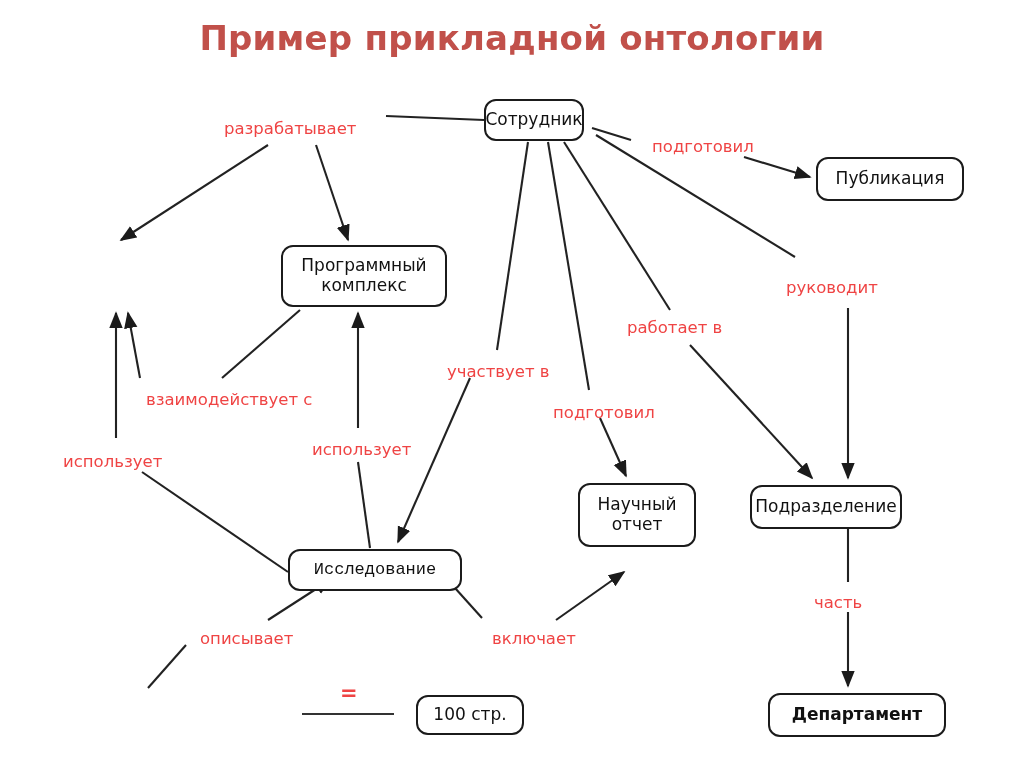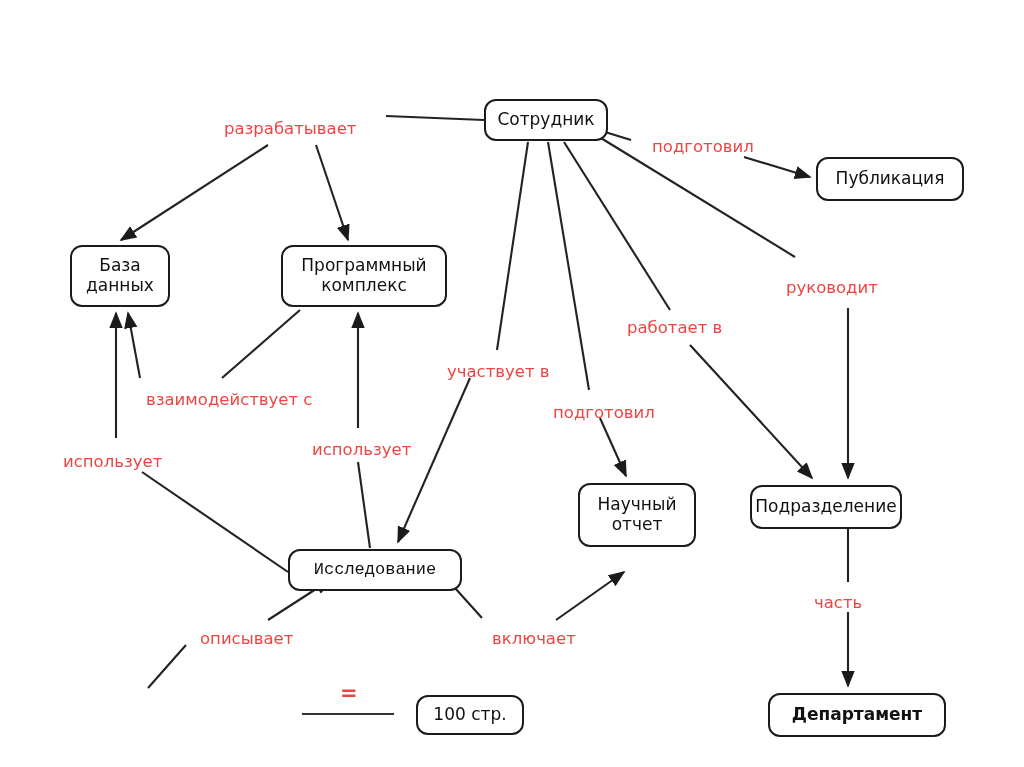--- a/index.html
+++ b/index.html
@@ -45,20 +45,21 @@
     white-space:nowrap;
     line-height:1;
   }
   .elabel.eq{font-size:21px;font-weight:bold;}
 </style>
 </head>
 <body>
 
 <div id="canvas">
 
+  <div class="title">Пример прикладной онтологии</div>
 
   <svg viewBox="0 0 1024 767">
     <defs>
       <marker id="ah" markerWidth="9" markerHeight="9" refX="7.2" refY="3.2" orient="auto" markerUnits="strokeWidth">
         <path d="M0,0 L8,3.2 L0,6.4 z" fill="#1b1b1b"></path>
       </marker>
     </defs>
 
     <path class="edge" d="M 484,120 L 386,116"></path>
     <path class="edge" d="M 268,145 L 121,240" marker-end="url(#ah)"></path>
@@ -93,26 +94,24 @@
 
     <path class="edge" d="M 446,578 L 482,618"></path>
     <path class="edge" d="M 556,620 L 624,572" marker-end="url(#ah)"></path>
 
     <path class="edge" d="M 848,529 L 848,582"></path>
     <path class="edge" d="M 848,612 L 848,686" marker-end="url(#ah)"></path>
 
     <path class="edge-thin" d="M 302,714 L 394,714"></path>
   </svg>
 
-  <div class="node" style="left:484px;top:99px;width:124px;height:42px;">Сотрудник</div>
+  <div class="node" style="left:484px;top:99px;width:100px;height:42px;">Сотрудник</div>
 
   <div class="node" style="left:816px;top:157px;width:148px;height:44px;">Публикация</div>
 
-  <div class="node" style="left:70px;top:245px;width:100px;height:62px;">База
-данных</div>
 
   <div class="node" style="left:281px;top:245px;width:166px;height:62px;">Программный
 комплекс</div>
 
   <div class="node" style="left:578px;top:483px;width:118px;height:64px;">Научный
 отчет</div>
 
   <div class="node" style="left:750px;top:485px;width:152px;height:44px;">Подразделение</div>
 
   <div class="node" style="left:288px;top:549px;width:174px;height:42px;font-family:Liberation Mono, monospace;">Исследование</div>

